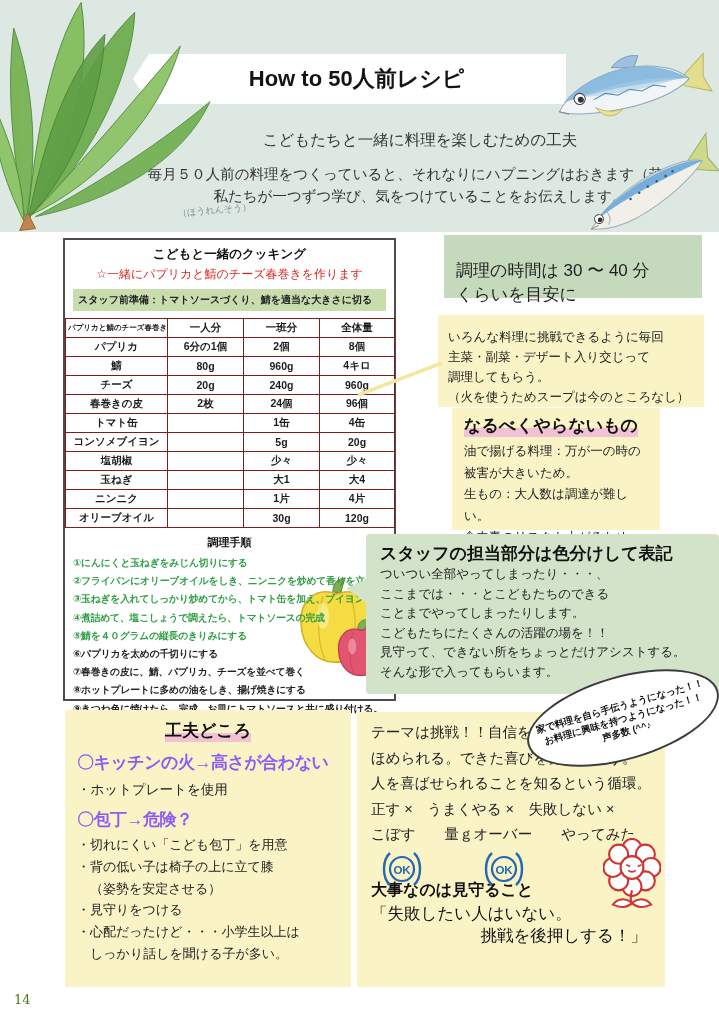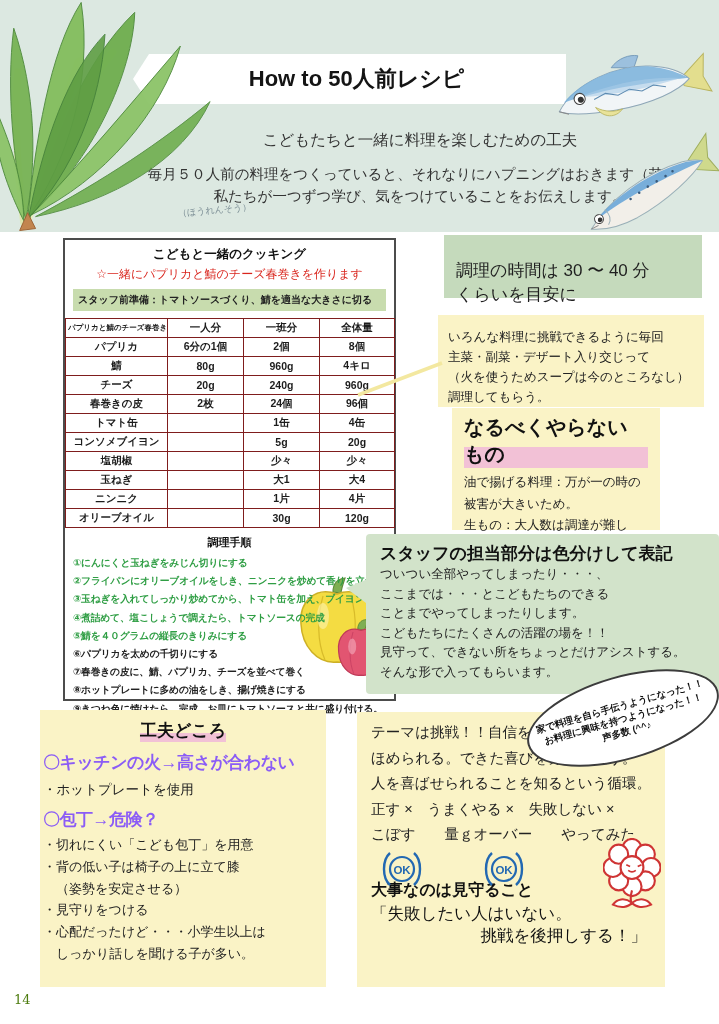--- a/index.html
+++ b/index.html
@@ -47,33 +47,33 @@
   
   #callout-line{left:352px;top:355px;width:95px;height:45px;z-index:4;}
 
   
   #time-box{left:444px;top:235px;width:258px;height:63px;background:#c5dabc;padding:24px 12px;box-sizing:border-box;z-index:1;}
   #time-box div{font-size:17px;line-height:24px;color:#1f1f1f;}
   #variety-box{left:438px;top:315px;width:266px;height:92px;background:#faf3c6;padding:12px 10px;box-sizing:border-box;z-index:1;}
   #variety-box div{font-size:12.5px;line-height:20px;color:#222;}
   #avoid-box{left:452px;top:408px;width:208px;height:122px;background:#faf3c6;padding:6px 12px;box-sizing:border-box;z-index:1;}
   .pink-hl{display:inline-block;font-weight:700;background:linear-gradient(transparent 62%,#f2c1d6 62%);}
-  #avoid-box .hd{font-size:20px;color:#111;text-decoration:underline;}
+  #avoid-box .hd{font-size:17px;color:#111;text-decoration:underline;}
   #avoid-box .bd{font-size:12.5px;line-height:21.5px;color:#222;margin-top:4px;}
 
   
   #staff-bubble{left:366px;top:534px;width:353px;height:160px;background:#d2e3ca;border-radius:4px;
       padding:8px 6px 6px 14px;box-sizing:border-box;z-index:3;}
   #staff-bubble .hd{font-size:17px;font-weight:700;color:#111;}
   #staff-bubble .ln{font-size:12.5px;line-height:19.5px;color:#222;}
   #bubble-tail{position:absolute;left:-20px;top:44px;width:0;height:0;
       border-top:10px solid transparent;border-bottom:18px solid transparent;border-right:24px solid #d2e3ca;}
 
   
-  #tips-box{left:40px;top:710px;width:286px;height:277px;background:#faf3c6;padding:9px 3px;box-sizing:border-box;z-index:1;}
+  #tips-box{left:65px;top:710px;width:286px;height:277px;background:#faf3c6;padding:9px 12px;box-sizing:border-box;z-index:1;}
   #tips-box .hd{text-align:center;font-size:17px;color:#111;}
   #tips-box .it{font-size:17px;font-weight:700;color:#8b5cf6;margin-top:9px;letter-spacing:-0.5px;white-space:nowrap;}
   #tips-box .dt{font-size:13.5px;color:#222;margin-top:7px;}
   #tips-box .bl{font-size:13px;line-height:21.8px;color:#222;margin-top:3px;}
 
   #values-box{left:357px;top:712px;width:308px;height:275px;background:#faf3c6;padding:8px 14px;box-sizing:border-box;z-index:1;}
   #values-box .hd{font-size:17px;color:#111;margin-left:4px;}
   #values-box .ln{font-size:14.5px;line-height:25.5px;color:#222;white-space:nowrap;}
   #ok1{left:22px;top:138px;width:46px;height:38px;}
   #ok2{left:124px;top:138px;width:46px;height:38px;}
@@ -268,22 +268,22 @@
   </svg>
 
   <div id="time-box" class="abs">
     <div>調理の時間は 30 〜 40 分</div>
     <div>くらいを目安に</div>
   </div>
 
   <div id="variety-box" class="abs">
     <div>いろんな料理に挑戦できるように毎回</div>
     <div>主菜・副菜・デザート入り交じって</div>
+    <div>調理してもらう。</div>
     <div>（火を使うためスープは今のところなし）</div>
-    <div>調理してもらう。</div>
   </div>
 
   <div id="avoid-box" class="abs">
     <div class="hd"><span class="pink-hl">なるべくやらないもの</span></div>
     <div class="bd">
       <div>油で揚げる料理：万が一の時の</div>
       <div>被害が大きいため。</div>
       <div>生もの：大人数は調達が難しい。</div>
       <div>食中毒のリスクも上がるため。</div>
     </div>

